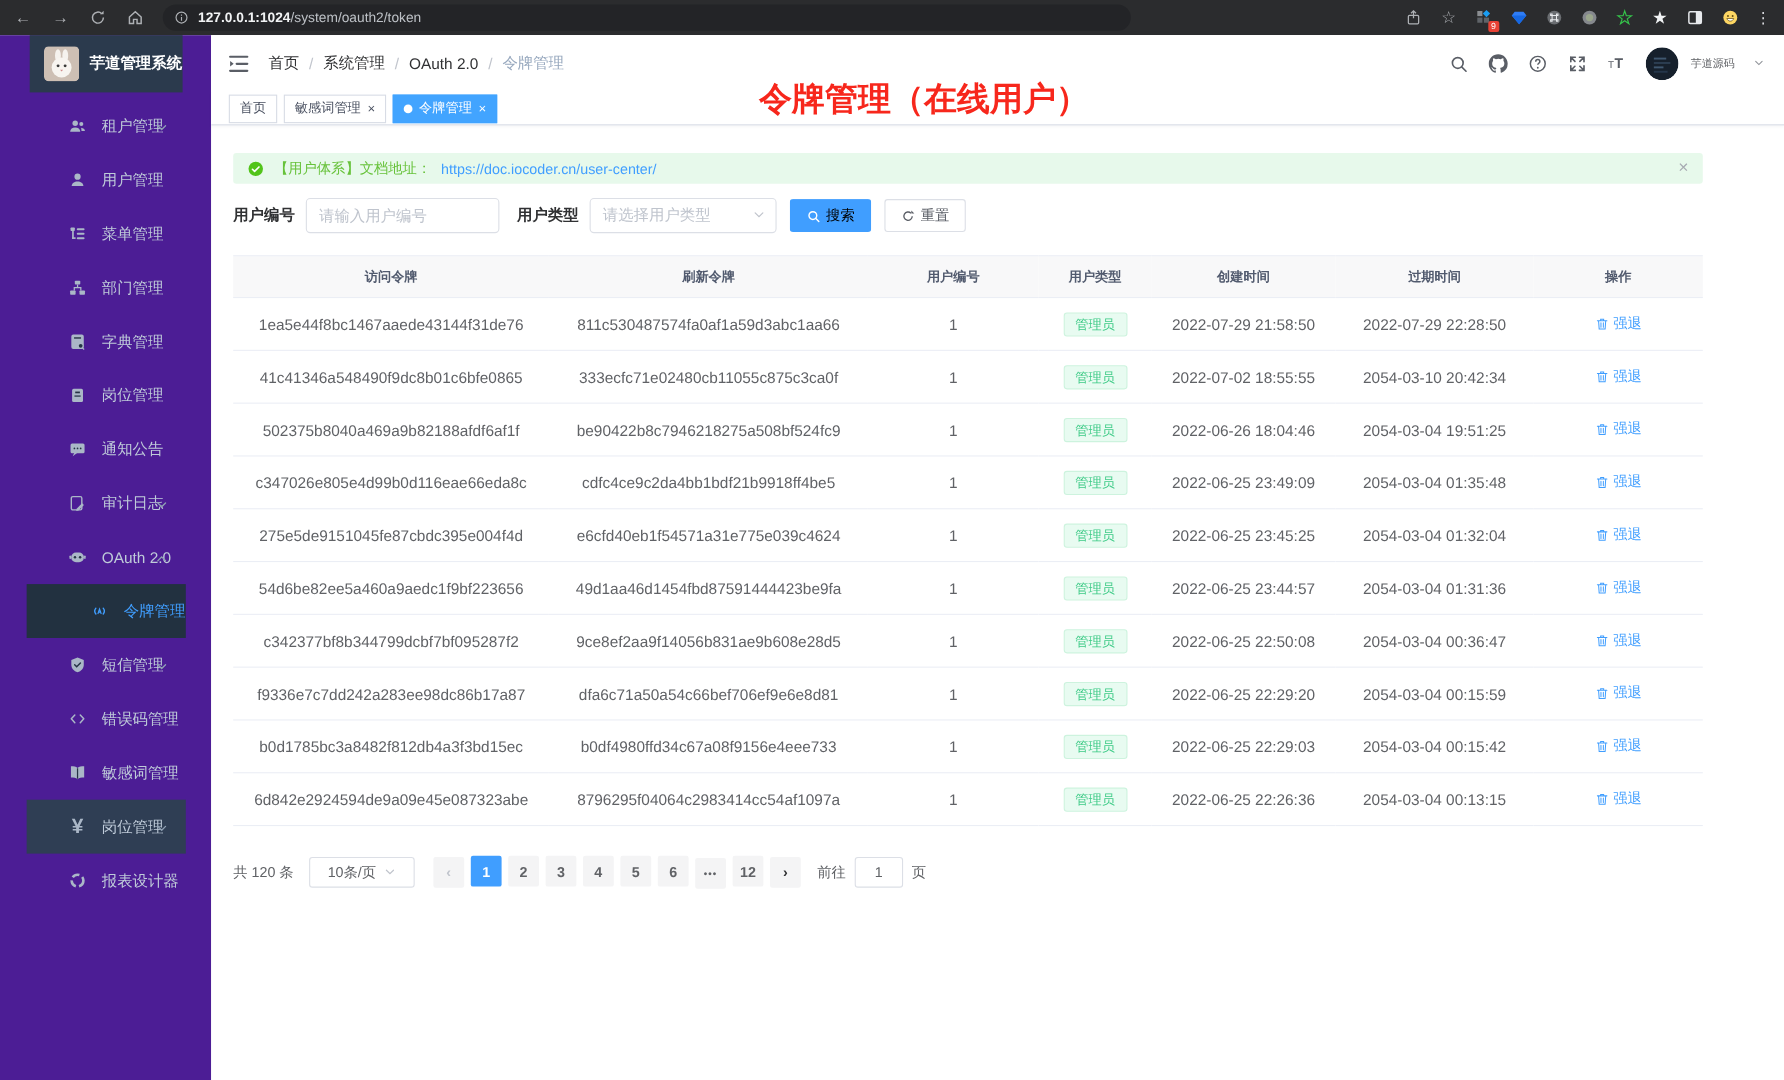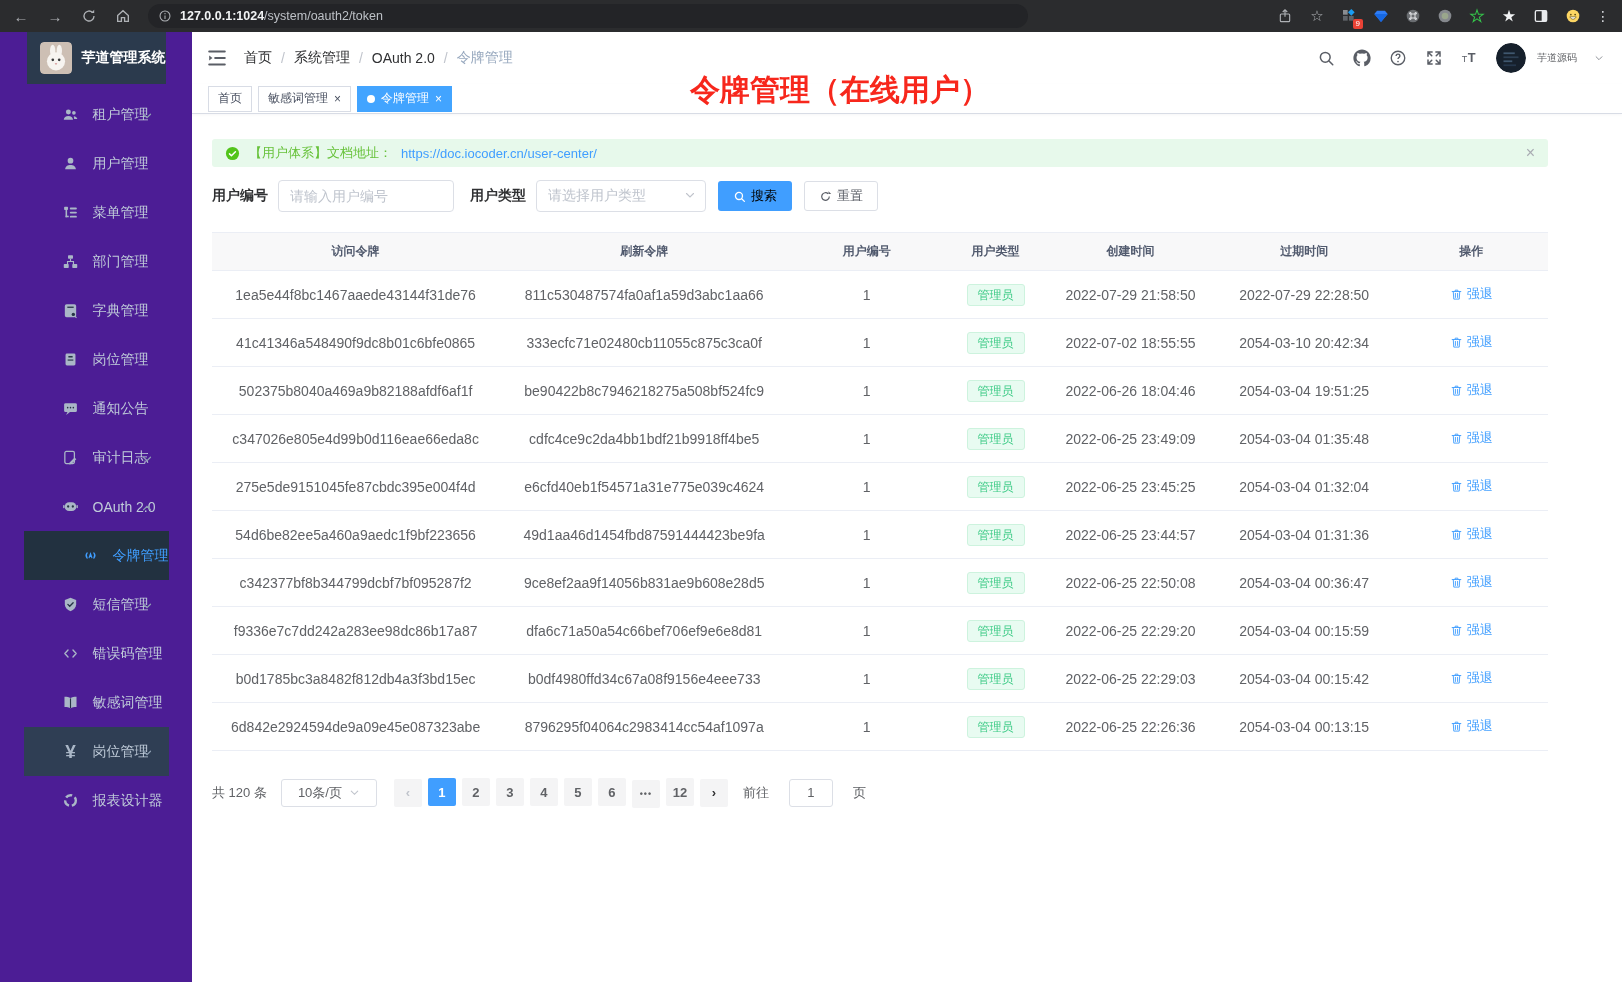--- a/index.html
+++ b/index.html
@@ -100,21 +100,21 @@
 
   
   .pagination { display:flex; align-items:center; justify-content:flex-start; margin-top:27px; font-size:13px; color:#606266; }
   .pg-total { margin-right:14px; }
   .pg-size { width:96px; height:28px; border:1px solid #dcdfe6; border-radius:3px; display:flex; align-items:center; justify-content:center; gap:7px; color:#606266; cursor:pointer; margin-right:14px; }
   .pg-size svg { width:11px; height:11px; color:#c0c4cc; }
   .pg-btn { min-width:28px; height:28px; padding:0 4px; margin:0 3px; border-radius:2px; background:#f4f4f5; color:#606266; font-weight:bold; display:inline-flex; align-items:center; justify-content:center; cursor:pointer; }
   .pg-btn.pg-prev { color:#c0c4cc; cursor:default; }
   .pg-btn.pg-next { color:#303133; }
   .pg-btn.active { background:#409eff; color:#fff; }
-  .pg-goto { margin-left:12px; display:flex; align-items:center; gap:20px; }
+  .pg-goto { margin-left:12px; display:flex; align-items:center; gap:8px; }
   .pg-input { width:44px; height:28px; border:1px solid #dcdfe6; border-radius:3px; text-align:center; font-size:13px; color:#606266; outline:none; font-family:inherit; }
 </style>
 </head>
 <body>
 
 <div class="screen">
 
   <div class="browser-bar">
     <span class="b-ico">←</span>
     <span class="b-ico">→</span>

